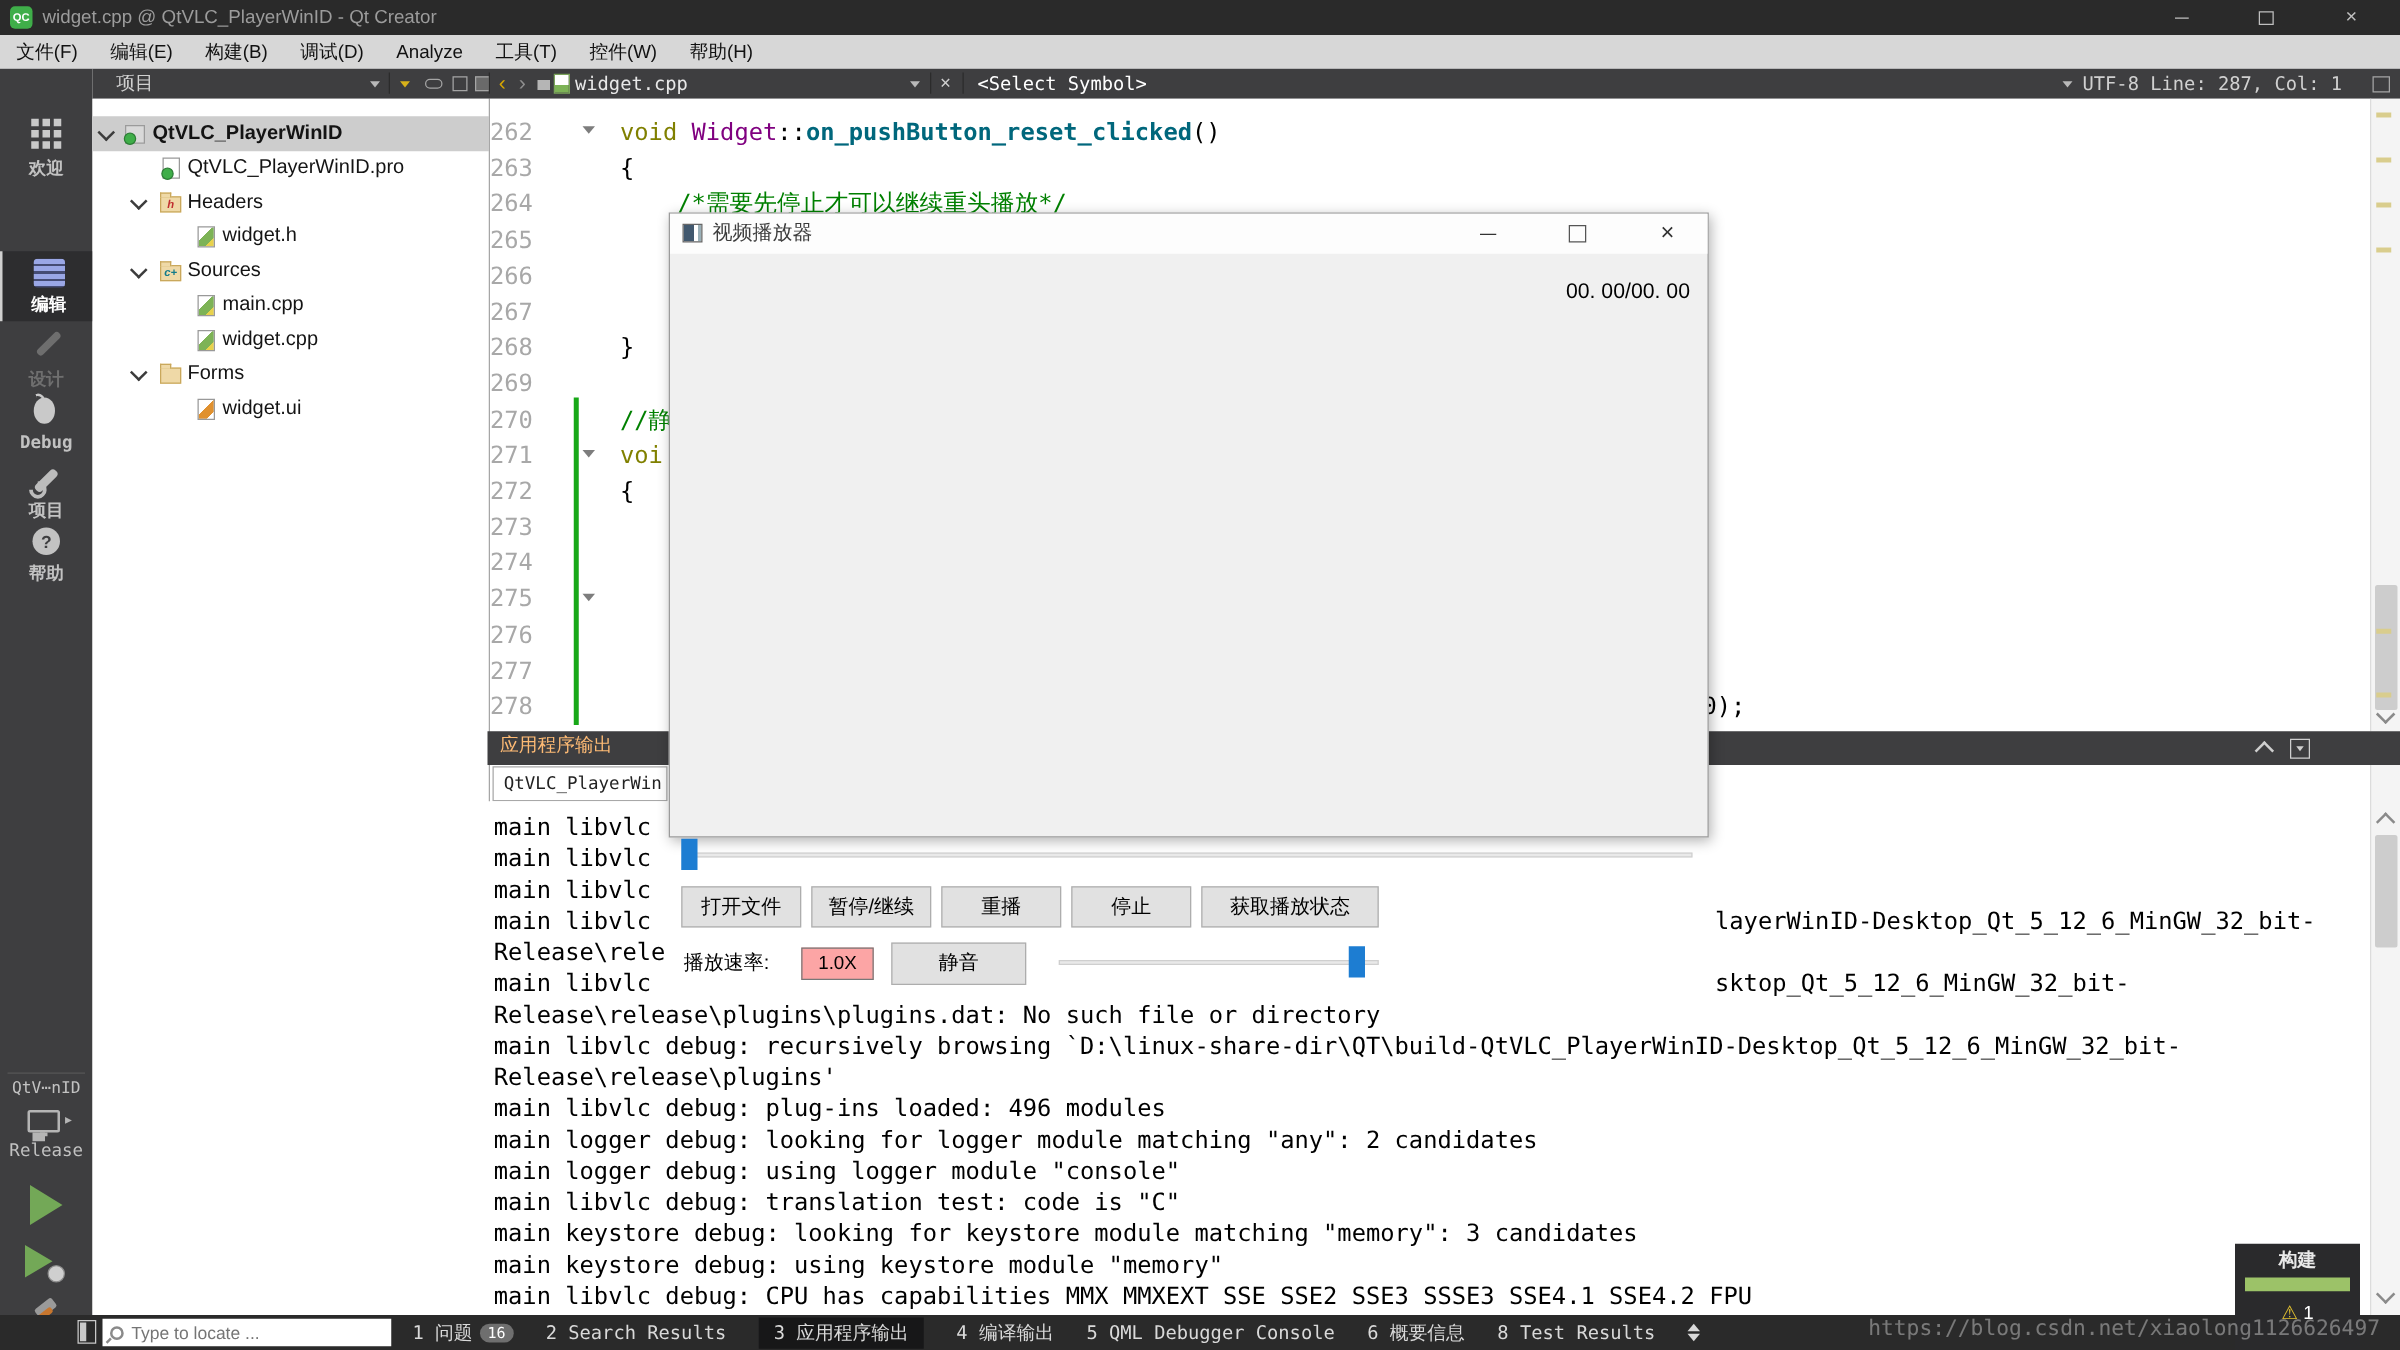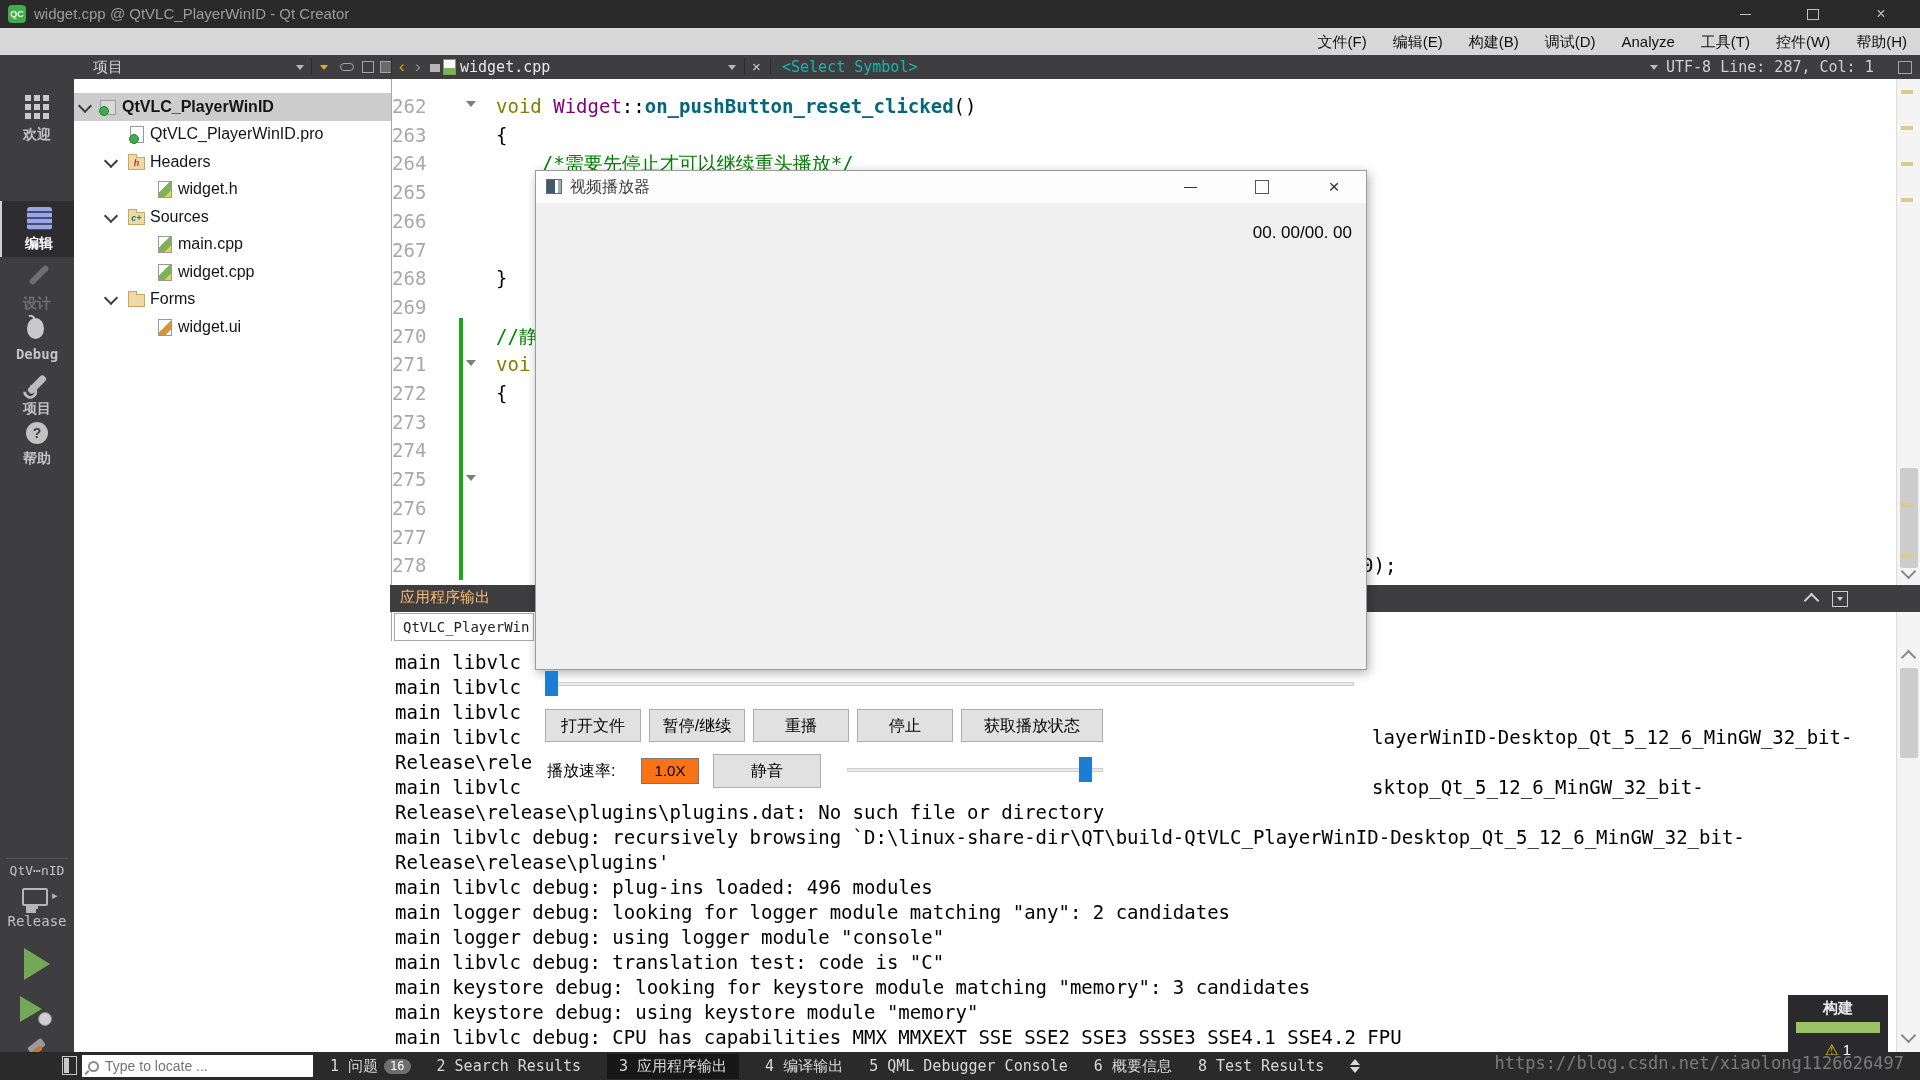--- a/index.html
+++ b/index.html
@@ -8,21 +8,21 @@
   .mono{font-family:"DejaVu Sans Mono",monospace;}
   
   #titlebar{left:0;top:0;width:1920px;height:28px;background:#2a2a2a;}
   #appicon{left:8px;top:5px;width:18px;height:18px;background:#3fae49;border-radius:4px;color:#fff;font-size:9px;font-weight:bold;text-align:center;line-height:18px;}
   #apptitle{left:34px;top:0;height:28px;line-height:28px;color:#9c9c9c;font-size:15px;}
   .wbtn{top:0;width:46px;height:28px;display:flex;align-items:center;justify-content:center;}
   .wmin{width:11px;height:1px;background:#c0c0c0;}
   .wmax{width:10px;height:9px;border:1px solid #c0c0c0;}
   .wclose{color:#c0c0c0;font-size:16px;line-height:28px;}
   
-  #menubar{left:0;top:28px;width:1920px;height:27px;background:#d7d7d7;display:flex;align-items:center;justify-content:flex-end;}
+  #menubar{left:0;top:28px;width:1920px;height:27px;background:#d7d7d7;display:flex;align-items:center;}
   .mitem{padding:0 13px;font-size:15px;color:#111;line-height:27px;}
   
   #toolrow{left:74px;top:55px;width:1846px;height:24px;background:#3e3e40;}
   .trtext{color:#d0d0d0;font-size:15px;line-height:24px;}
   .sepv{width:1px;height:17px;background:#2b2b2b;top:3px;}
   .minichip{border:1px solid #a5a5a5;}
   .caret{width:0;height:0;border-left:4px solid transparent;border-right:4px solid transparent;border-top:5px solid #b9b9b9;}
   
   #modebar{left:0;top:55px;width:74px;height:997px;background:#3e3e40;}
   .modelabel{left:0;width:74px;text-align:center;font-size:14px;font-weight:bold;color:#c2c2c2;}
@@ -103,21 +103,21 @@
   #dlgicon{left:10px;top:8px;width:16px;height:15px;border:1px solid #666;box-sizing:border-box;background:linear-gradient(90deg,#41586e 0 60%,#fff 60% 80%,#9ab0b8 80%);}
   #dlgname{left:34px;top:0;height:32px;line-height:32px;font-size:16px;color:#3c3c3c;}
   .dwbtn{top:0;width:48px;height:32px;display:flex;align-items:center;justify-content:center;}
   .dmin{width:13px;height:1px;background:#333;}
   .dmax{width:12px;height:12px;border:1px solid #555;}
   .dclose{font-size:19px;color:#333;font-weight:300;}
   #dlgtime{right:14px;top:52px;font-size:17px;color:#000;}
   .groove{height:2px;background:#e9e9e9;border:1px solid #cfcfcf;}
   .shandle{width:13px;height:25px;background:#1d7dd2;}
   .dbtn{top:538px;height:33px;background:#e1e1e1;border:1px solid #adadad;box-sizing:border-box;text-align:center;line-height:31px;font-size:16px;color:#000;}
-  #ratebox{left:105px;top:587px;width:58px;height:26px;background:#f97316;border:1px solid #777;box-sizing:border-box;text-align:center;line-height:24px;font-size:15px;}
+  #ratebox{left:105px;top:587px;width:58px;height:26px;background:#fca5a5;border:1px solid #777;box-sizing:border-box;text-align:center;line-height:24px;font-size:15px;}
   #mutebtn{left:177px;top:583px;width:108px;height:34px;line-height:32px;}
   #watermark{left:1420px;top:1051px;width:492px;height:24px;line-height:24px;text-align:right;padding-right:8px;color:rgba(230,230,230,.42);font-size:17px;z-index:90;box-sizing:border-box;}
 </style>
 </head>
 <body>
 
 <div id="app">
 
   <div class="a" id="titlebar">
     <div class="a" id="appicon">QC</div>
@@ -155,21 +155,21 @@
     <i class="a sepv" style="left:317px"></i>
     <span class="a trtext" style="left:325px;color:#d7a600;font-size:17px">‹</span>
     <span class="a trtext" style="left:341px;color:#8f8f8f;font-size:17px">›</span>
     <i class="a" style="left:356px;top:9px;width:10px;height:8px;background:#b5b5b5"></i>
     <i class="a" style="left:369px;top:4px;width:13px;height:16px;background:linear-gradient(180deg,#fff 55%,#7db356 55%);border:1px solid #7aa35a;box-sizing:border-box"></i>
     <span class="a trtext mono" style="left:386px;color:#e8e8e8">widget.cpp</span>
     <i class="a caret" style="left:654px;top:10px"></i>
     <i class="a sepv" style="left:670px"></i>
     <span class="a trtext" style="left:678px">×</span>
     <i class="a sepv" style="left:696px"></i>
-    <span class="a trtext mono" style="left:708px;color:#14b8a6">&lt;Select Symbol&gt;</span>
+    <span class="a trtext mono" style="left:708px;color:#ffffff">&lt;Select Symbol&gt;</span>
     <i class="a caret" style="left:1576px;top:10px"></i>
     <span class="a trtext mono" style="left:1592px">UTF-8 Line: 287, Col: 1</span>
     <i class="a minichip" style="left:1824px;top:6px;width:12px;height:11px"></i>
   </div>
 
   <div class="a" id="modebar">
     <div class="a" style="left:0;top:33px;width:74px;height:56px">
       <i class="a i-grid" style="top:7px"></i>
       <span class="a modelabel" style="top:38px">欢迎</span>
     </div>

